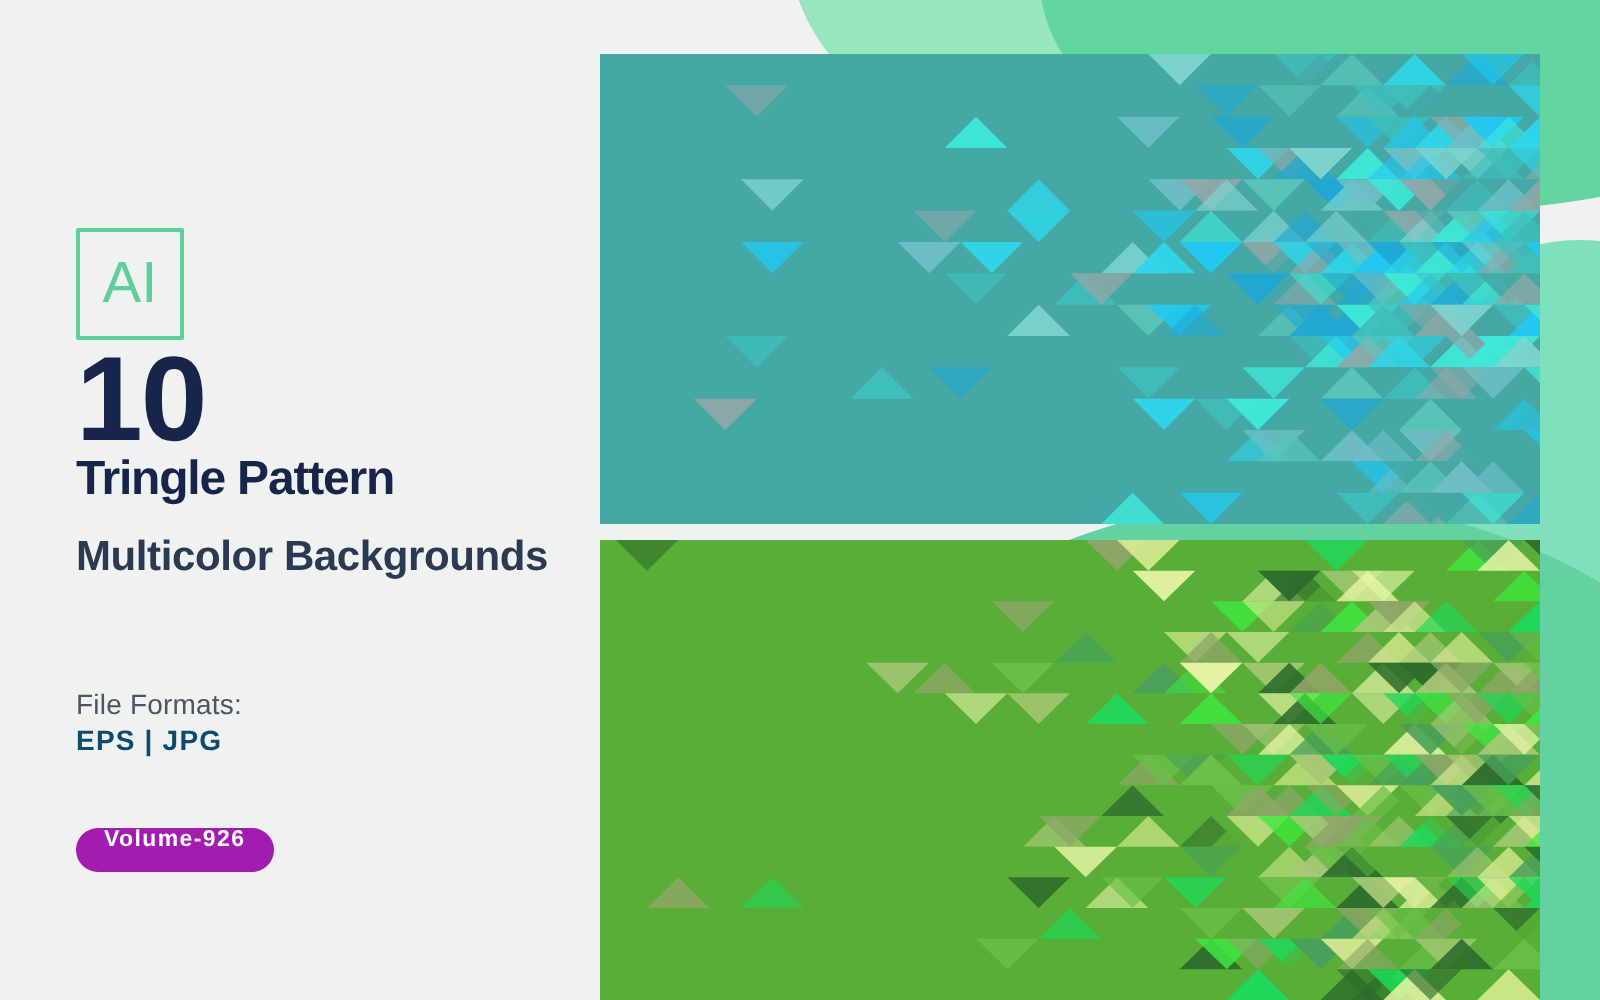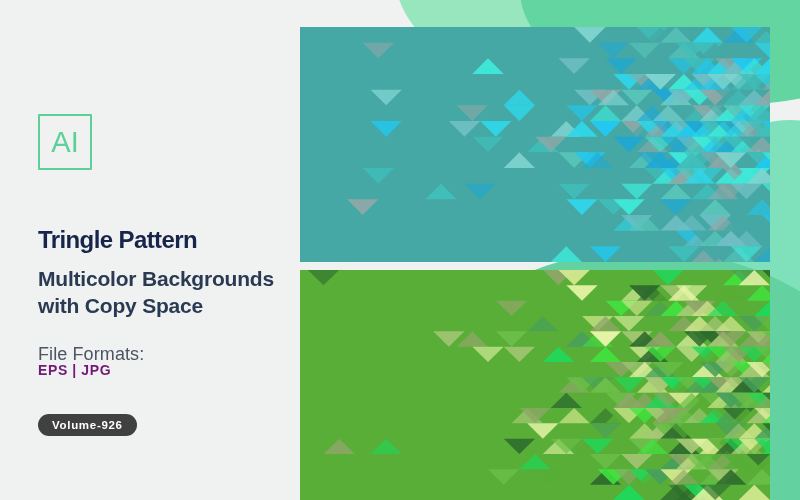--- a/index.html
+++ b/index.html
@@ -119,45 +119,44 @@
     font-weight: bold;
     color: #2B3A53;
     line-height: 1.27;
     letter-spacing: -0.2px;
   }
 
   #formats-label {
     position: absolute;
     left: 0;
     top: 344px;
-    font-size: 18px;
+    font-size: 14px;
     font-weight: 400;
     color: #4B5563;
     letter-spacing: 0.1px;
   }
   #formats-value {
     position: absolute;
     left: 0;
     top: 362px;
     font-size: 14px;
     font-weight: bold;
-    color: #701a75;
+    color: #0c4a6e;
     letter-spacing: 0.6px;
   }
 
   #volume-badge {
     position: absolute;
     left: 0;
     top: 414px;
     height: 22px;
     padding: 0 14px;
-    background: #404040;
+    background: #a21caf;
     border-radius: 11px;
     display: flex;
-    align-items: center;
     justify-content: center;
   }
   #volume-badge .vol-text {
     font-size: 11.5px;
     font-weight: bold;
     color: #FFFFFF;
     letter-spacing: 0.7px;
   }
 
   
@@ -614,26 +613,26 @@
         <polygon points="462.16666666666663,214.66666666666669 493.49999999999994,214.66666666666669 477.8333333333333,230.00000000000003" fill="#58AE36" opacity="0.92"></polygon>
       </svg>
   </div>
 
   <div id="left-column">
 
     <div id="ai-badge">
       <span class="ai-text">AI</span>
     </div>
 
+    <div id="count-number">10</div>
 
     <div id="title-main">Tringle Pattern</div>
 
     <div id="subtitle">
       <div>Multicolor Backgrounds</div>
-      <div>with Copy Space</div>
     </div>
 
     <div id="formats-label">File Formats:</div>
     <div id="formats-value">EPS  |  JPG</div>
 
     <div id="volume-badge">
       <span class="vol-text">Volume-926</span>
     </div>
 
   </div>

